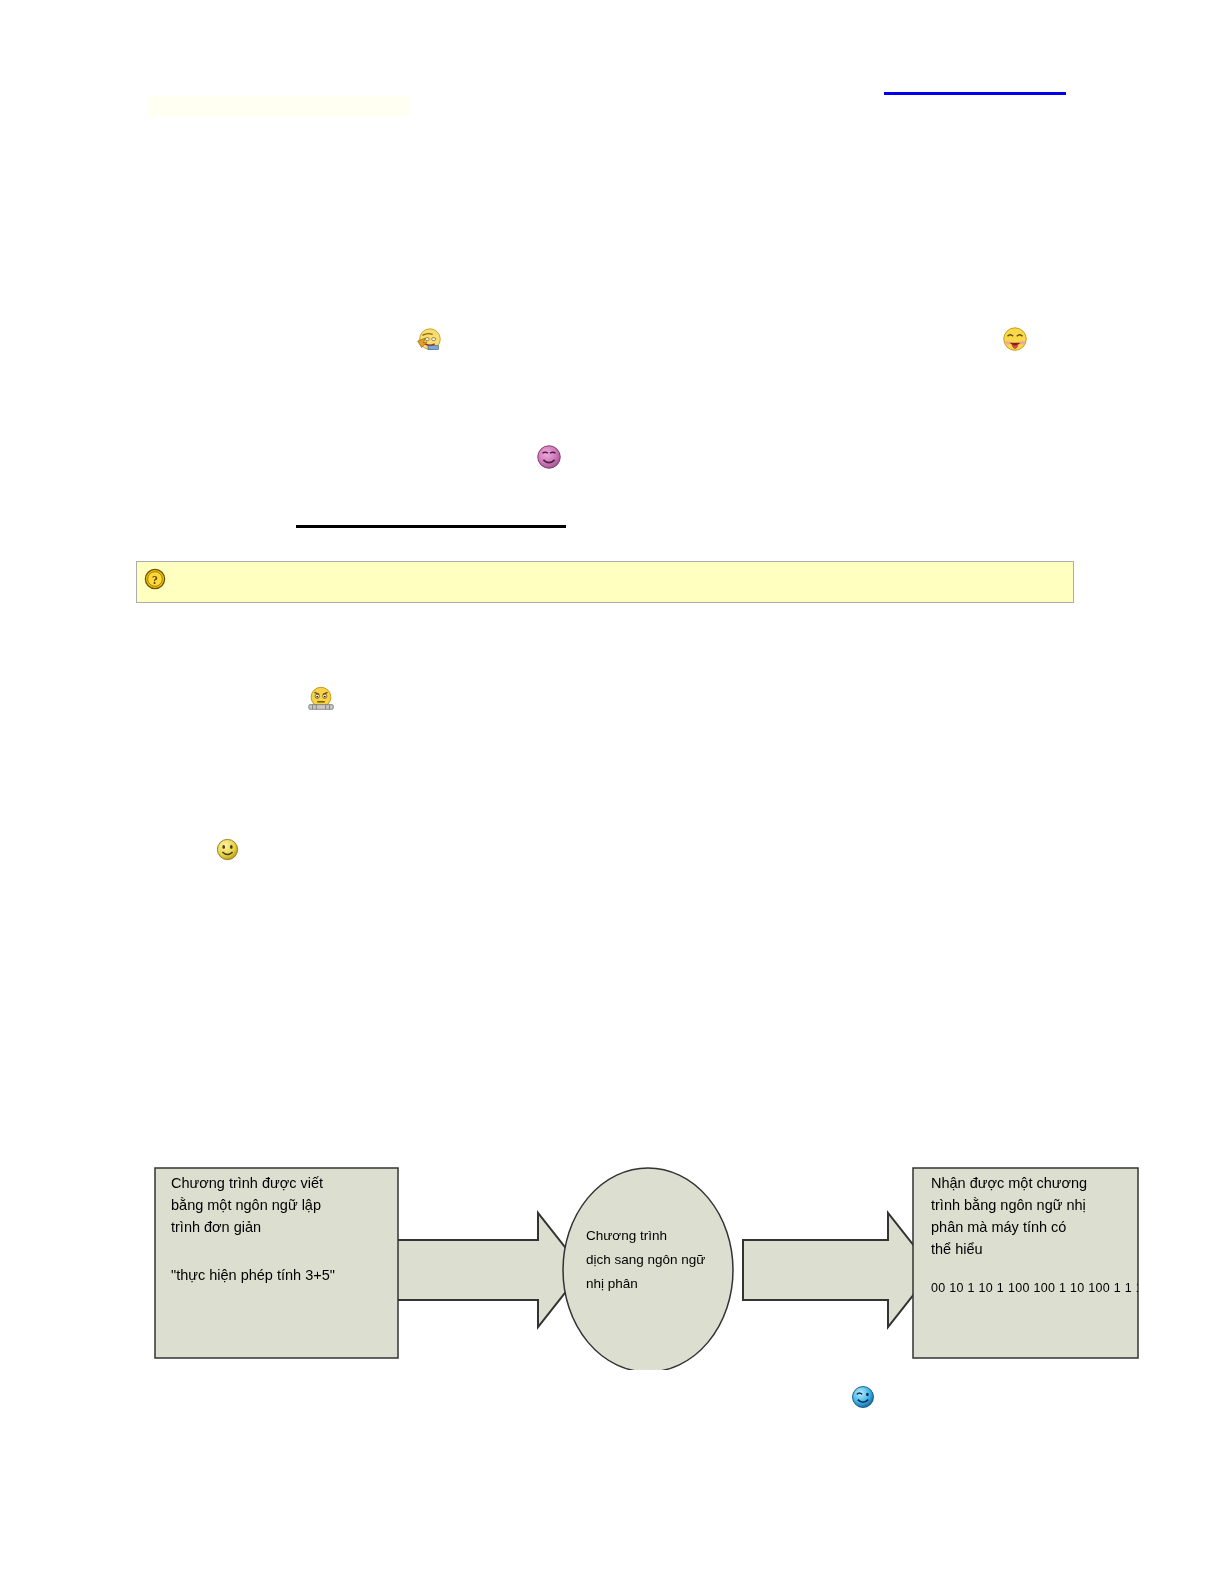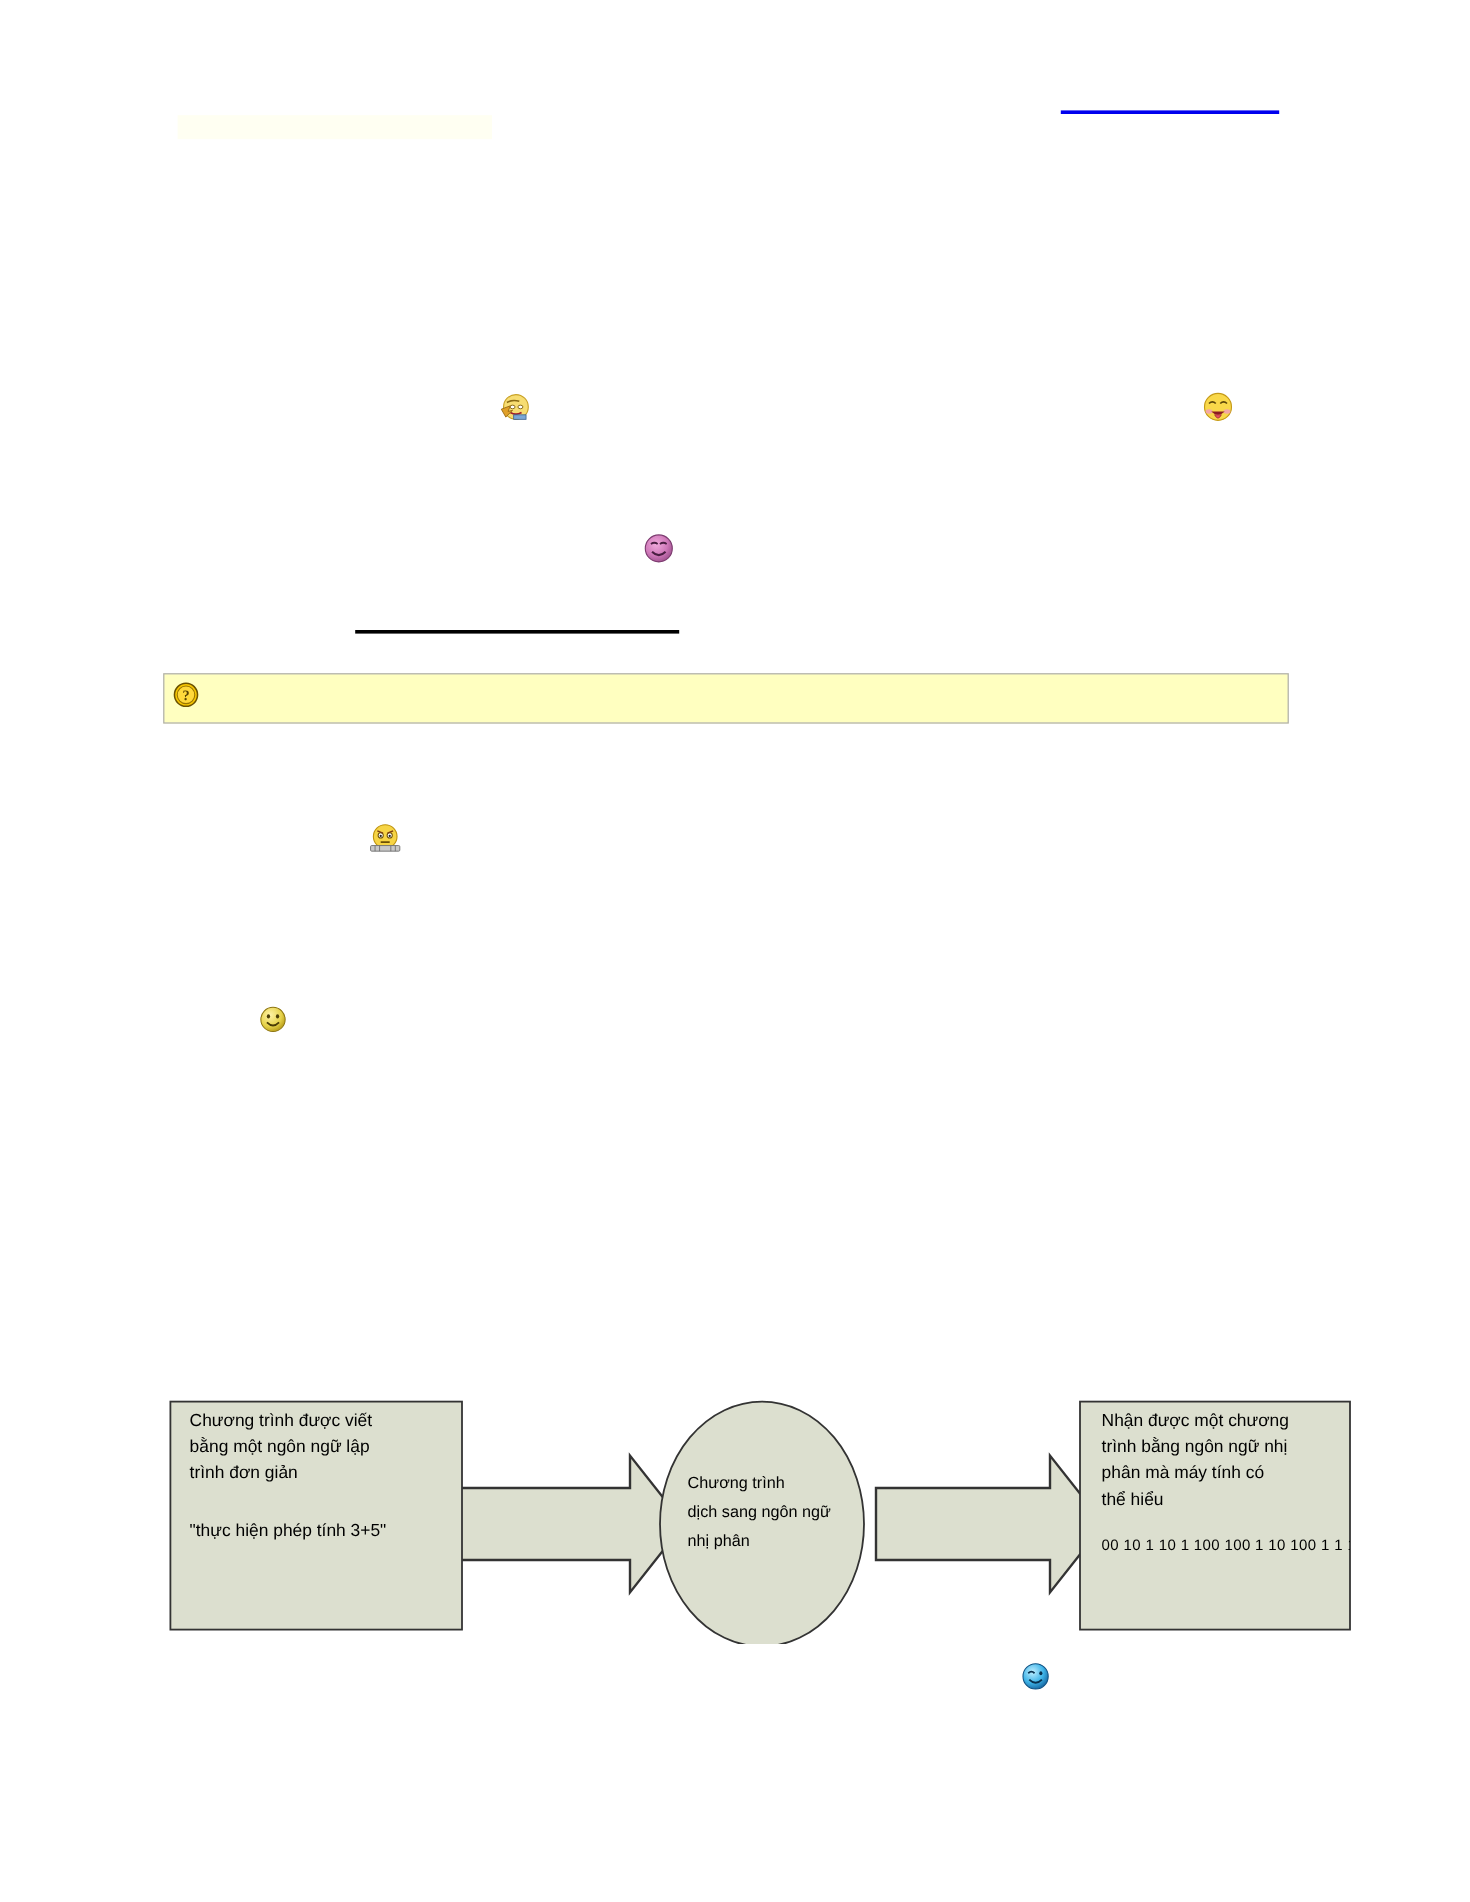--- a/index.html
+++ b/index.html
@@ -119,21 +119,21 @@
     right: 8px;
     color: #ffffc0;
     font-size: 14px;
     line-height: 18px;
     white-space: nowrap;
     overflow: hidden;
   }
 
   
   .diagram {
-    left: 130px;
+    left: 143px;
     top: 1140px;
     width: 1000px;
     height: 230px;
   }
   .diagram svg { display: block; }
 
   .dgm-box-text {
     font-family: "Liberation Sans", sans-serif;
     font-size: 14.5px;
     fill: #000000;

